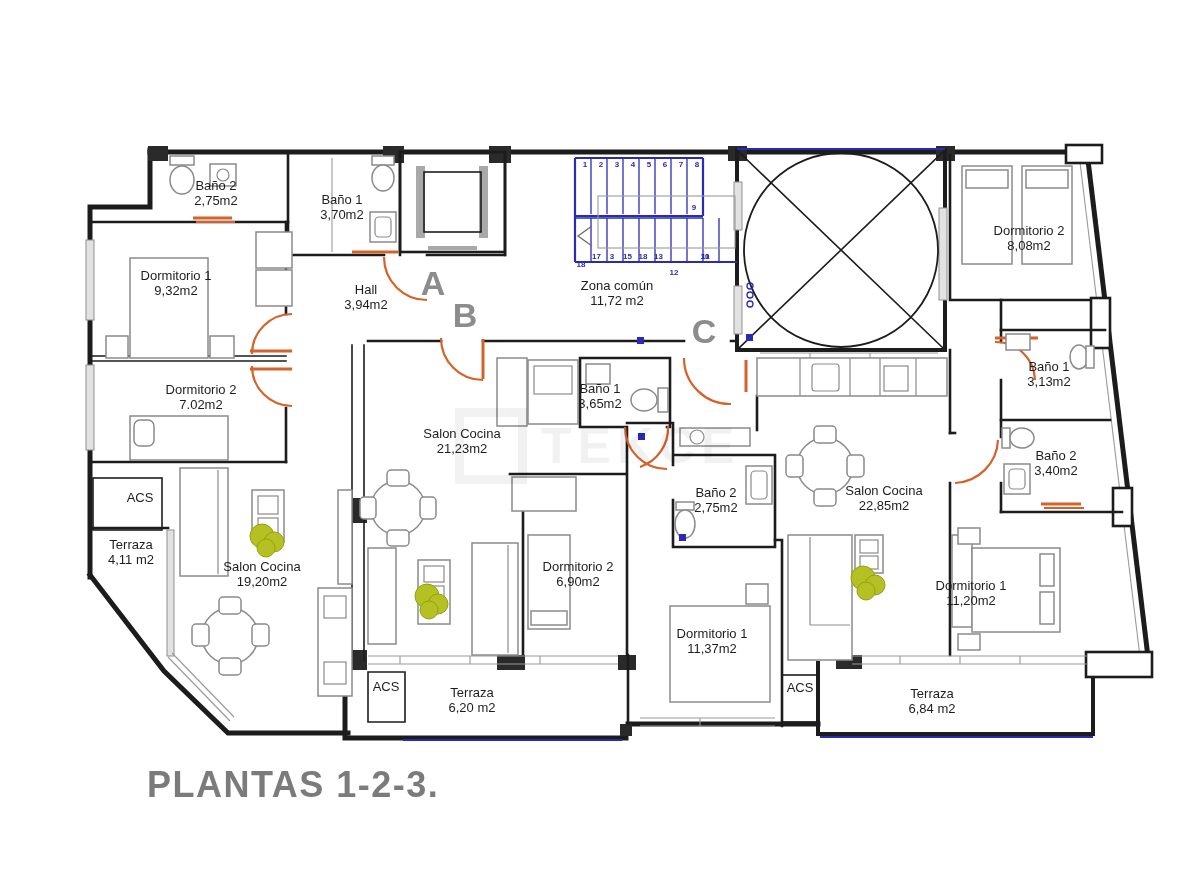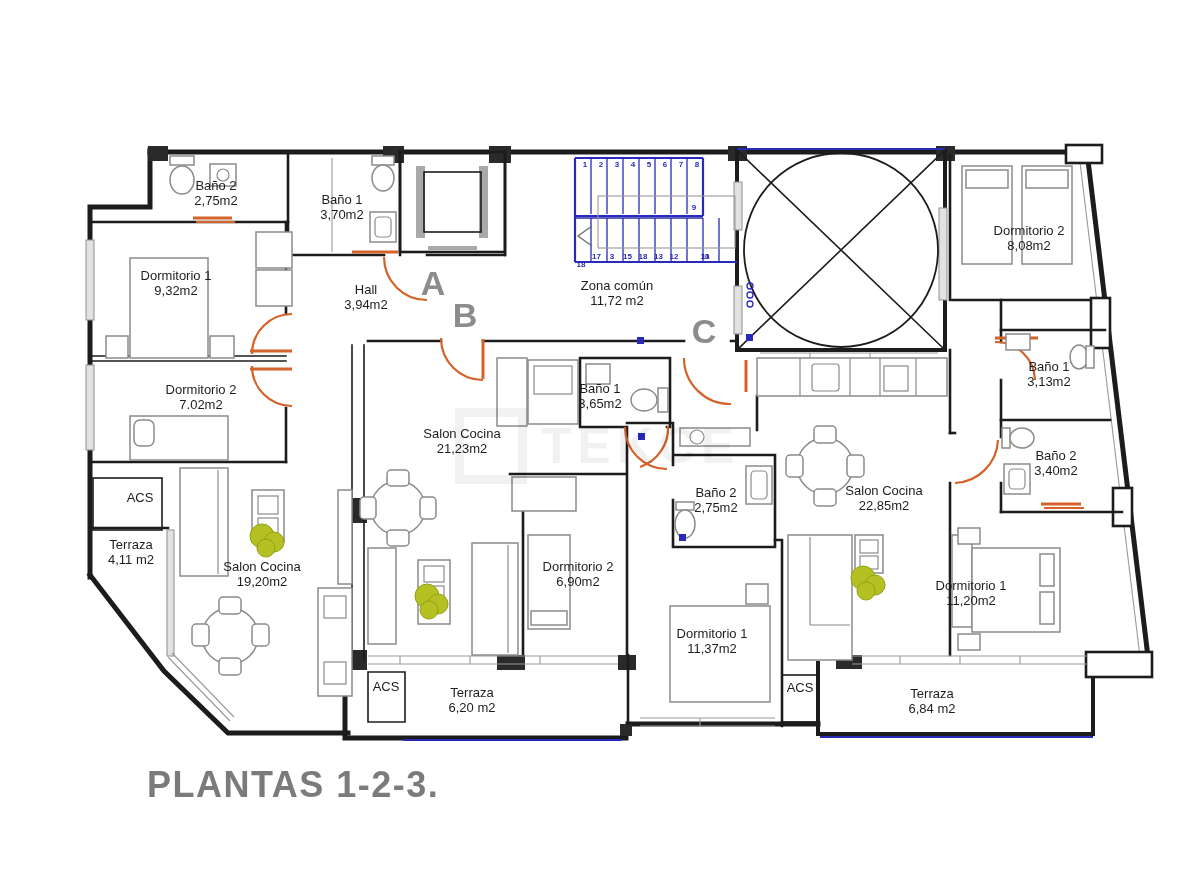--- a/index.html
+++ b/index.html
@@ -348,21 +348,21 @@
       <div class="stair-num" style="left: 665px; top: 164px;">6</div>
       <div class="stair-num" style="left: 681px; top: 164px;">7</div>
       <div class="stair-num" style="left: 697px; top: 164px;">8</div>
       <div class="stair-num" style="left: 694px; top: 207px;">9</div>
       <div class="stair-num" style="left: 581px; top: 256px; margin-top: 8px;">18</div>
       <div class="stair-num" style="left: 596.5px; top: 256px;">17</div>
       <div class="stair-num" style="left: 612px; top: 256px;">3</div>
       <div class="stair-num" style="left: 627.5px; top: 256px;">15</div>
       <div class="stair-num" style="left: 643px; top: 256px;">18</div>
       <div class="stair-num" style="left: 658.5px; top: 256px;">13</div>
-      <div class="stair-num" style="left: 674px; top: 256px;">12</div>
+      <div class="stair-num" style="left: 674px; top: 272px;">12</div>
       <div class="stair-num" style="left: 689.5px; top: 256px; margin-left: 16px;">11</div>
       <div class="stair-num" style="left: 705px; top: 256px;">10</div>
     </div>
 
 <div id="watermark">
   <div class="wm-box"></div>
   <span class="wm-text">TEKCE</span>
 </div>
 
 <div id="plan-title">PLANTAS 1-2-3.</div>

